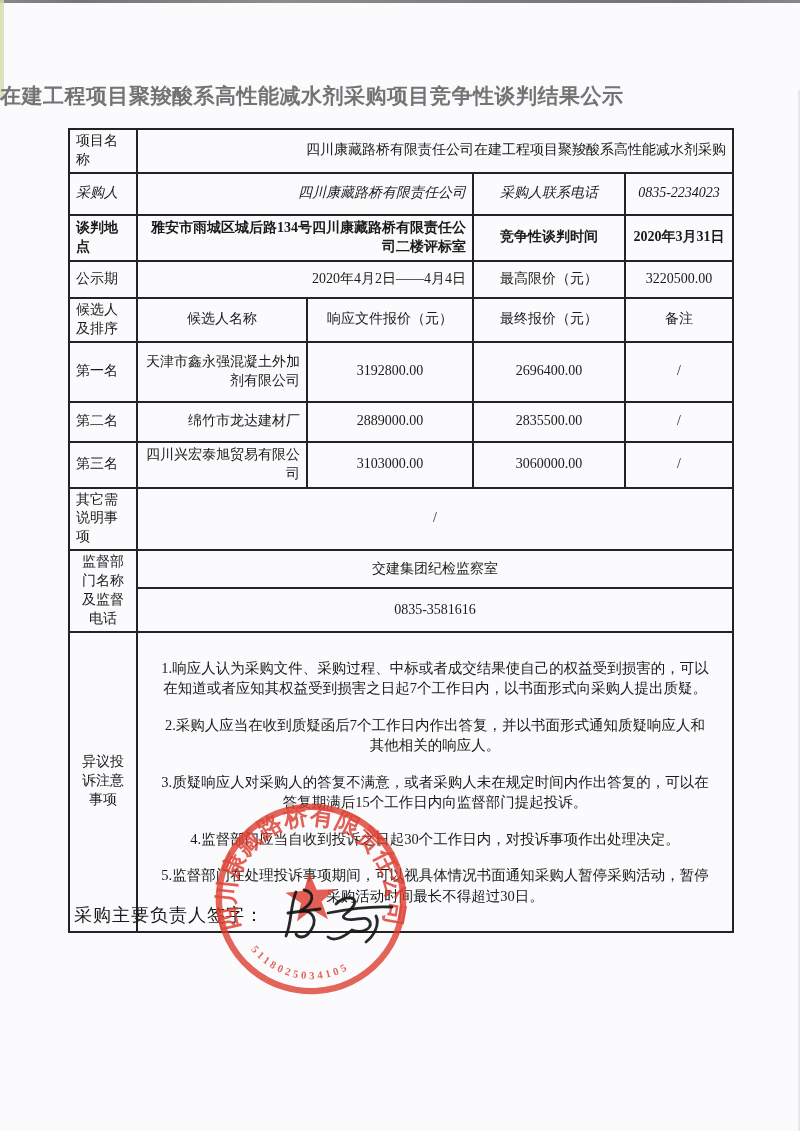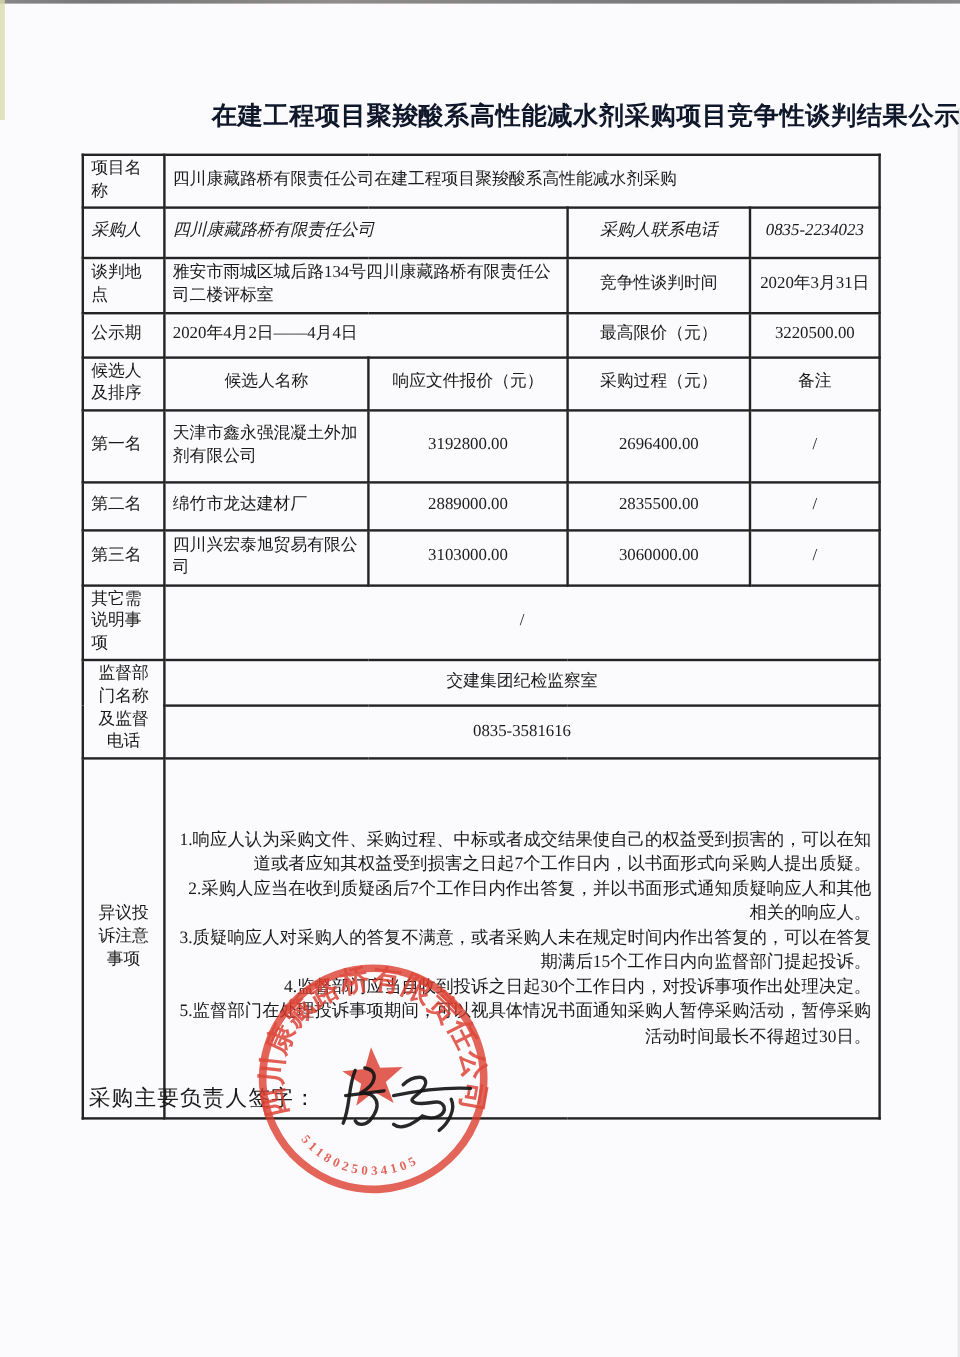--- a/index.html
+++ b/index.html
@@ -10,39 +10,39 @@
     color:#1a1a1a;
   }
   .scan-edge-top{position:absolute;top:0;left:0;width:100%;height:3px;
     background:linear-gradient(90deg,#4a4a4a 0%,#2e2e2e 10%,#55524e 35%,#3a3a3a 60%,#2b2b2b 85%,#4a4a4a 100%);
     opacity:.65;}
   .scan-edge-left{position:absolute;top:0;left:0;width:4px;height:100px;background:#d8dcab;opacity:.8;}
   .scan-edge-right{position:absolute;top:90px;right:0;width:2px;height:1041px;background:#dcdcdc;opacity:.6;}
 
   .doc-title{
     position:absolute;top:82px;left:0;width:100%;
-    text-align:right;font-size:21px;font-weight:bold;letter-spacing:.5px;color:#0f172a;
+    text-align:left;font-size:21px;font-weight:bold;letter-spacing:.5px;color:#737373;
   }
 
   table.doc{
     position:absolute;top:128px;left:68px;width:664px;
     border-collapse:collapse;table-layout:fixed;font-size:14px;z-index:1;
   }
   table.doc td{
     border:2px solid #232323;padding:2px 6px;vertical-align:middle;line-height:1.35;
   }
   .lbl{text-align:left;padding-left:5px;padding-right:4px;}
   .ctr{text-align:center;}
-  .left{text-align:left;}
+  .left{text-align:right;}
   .name-cell{padding:2px 12px 2px 6px;}
-  tr.r1{height:42px;} tr.r2{height:42px;font-style:italic;} tr.r3{height:46px;} tr.r4{height:37px;}
+  tr.r1{height:42px;} tr.r2{height:42px;font-style:italic;} tr.r3{height:46px;font-weight:bold;} tr.r4{height:37px;}
   tr.r5{height:43px;padding-left:36px;} tr.r6{height:60px;} tr.r7{height:40px;padding-left:20px;} tr.r8{height:46px;}
   tr.r9{height:39px;} tr.r10{height:36px;padding-left:24px;} tr.r11{height:41px;} tr.r12{height:300px;}
   td.objection-cell{padding:14px 10px 6px 10px;vertical-align:middle;}
-  .objection-cell p{margin:0;font-size:14.5px;line-height:20.5px;text-align:right;}
+  .objection-cell p{margin:16px;font-size:14.5px;line-height:20.5px;text-align:center;}
 
   .sig-label{position:absolute;top:903px;left:74px;font-size:18px;letter-spacing:1px;z-index:2;}
 
   .stamp{position:absolute;left:213px;top:801px;width:196px;height:196px;
     transform:rotate(-4deg);opacity:.92;z-index:3;pointer-events:none;}
   .stamp text{font-family:"Liberation Serif","DejaVu Serif",serif;}
   .signature{position:absolute;left:280px;top:882px;z-index:4;pointer-events:none;}
 </style>
 </head>
 <body>
@@ -81,21 +81,21 @@
     <tr class="r4">
       <td class="lbl">公示期</td>
       <td class="left" colspan="2">2020年4月2日——4月4日</td>
       <td class="ctr">最高限价（元）</td>
       <td class="ctr">3220500.00</td>
     </tr>
     <tr class="r5">
       <td class="lbl">候选人及排序</td>
       <td class="ctr">候选人名称</td>
       <td class="ctr">响应文件报价（元）</td>
-      <td class="ctr">采购过程（元）</td>
+      <td class="ctr">最终报价（元）</td>
       <td class="ctr">备注</td>
     </tr>
     <tr class="r6">
       <td class="lbl">第一名</td>
       <td class="left name-cell">天津市鑫永强混凝土外加剂有限公司</td>
       <td class="ctr">3192800.00</td>
       <td class="ctr">2696400.00</td>
       <td class="ctr">/</td>
     </tr>
     <tr class="r7">

